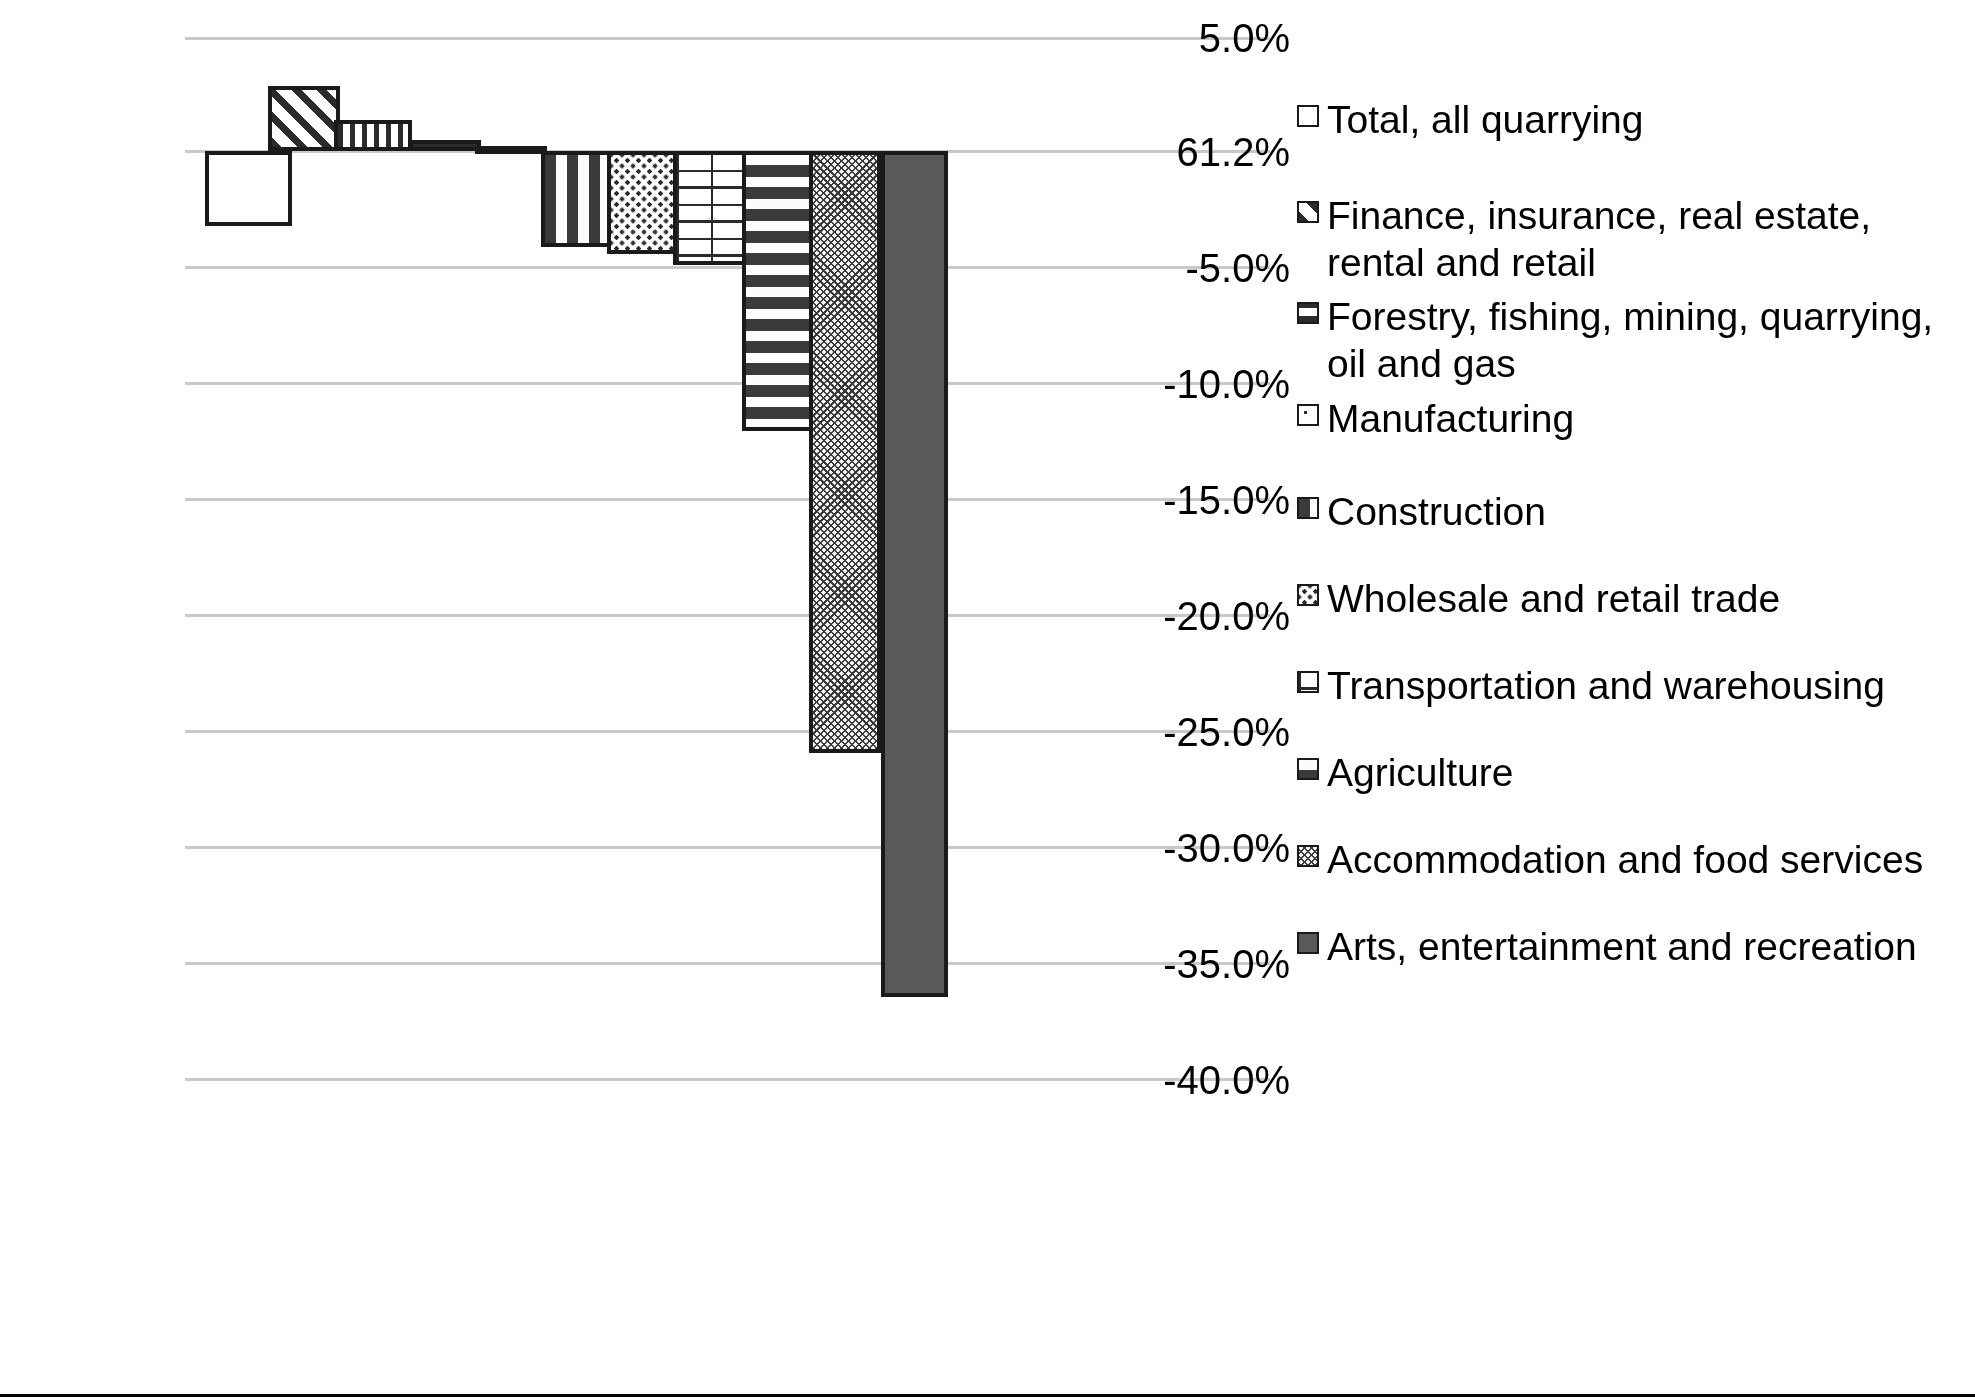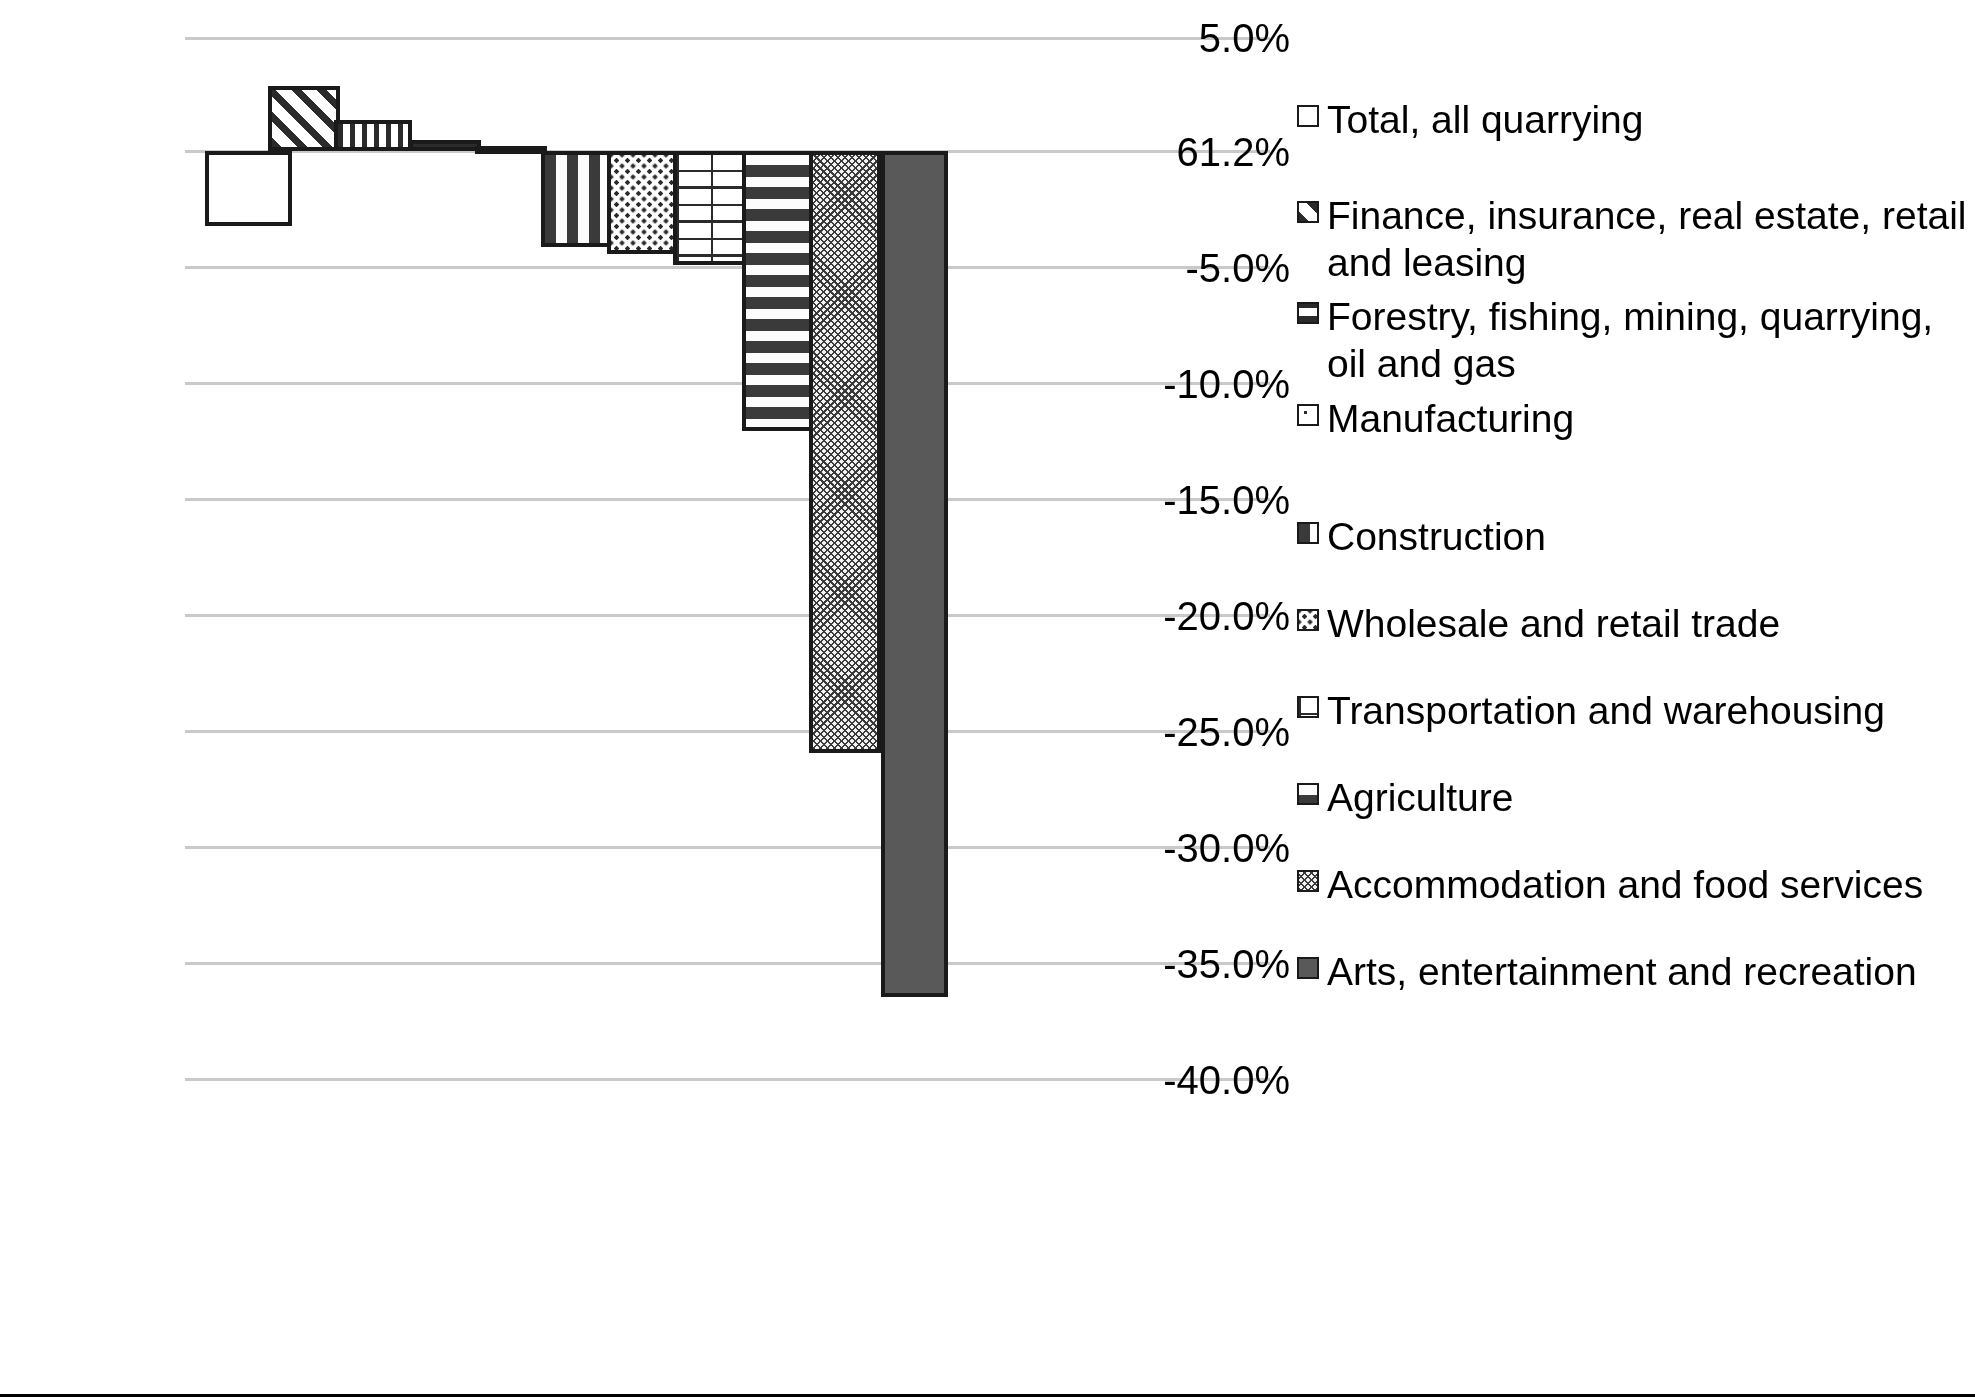--- a/index.html
+++ b/index.html
@@ -141,30 +141,30 @@
 
   <div id="legend">
 
     <div class="legend-row" style="margin-bottom:49px">
       <span class="legend-swatch pat-solid-white"></span>
       <span class="legend-label">Total, all quarrying</span>
     </div>
 
     <div class="legend-row" style="margin-bottom:7px">
       <span class="legend-swatch pat-diag-up"></span>
-      <span class="legend-label">Finance, insurance, real estate, retail and leasing</span>
+      <span class="legend-label">Finance, insurance, real estate, rental and retail</span>
     </div>
 
 
     <div class="legend-row" style="margin-bottom:8px">
       <span class="legend-swatch pat-horiz"></span>
       <span class="legend-label">Forestry, fishing, mining, quarrying, oil and gas</span>
     </div>
 
-    <div class="legend-row" style="margin-bottom:71px">
+    <div class="legend-row" style="margin-bottom:46px">
       <span class="legend-swatch pat-dot-sparse"></span>
       <span class="legend-label">Manufacturing</span>
     </div>
 
     <div class="legend-row" style="margin-bottom:40px">
       <span class="legend-swatch pat-dash-horiz"></span>
       <span class="legend-label">Construction</span>
     </div>
 
     <div class="legend-row" style="margin-bottom:40px">

